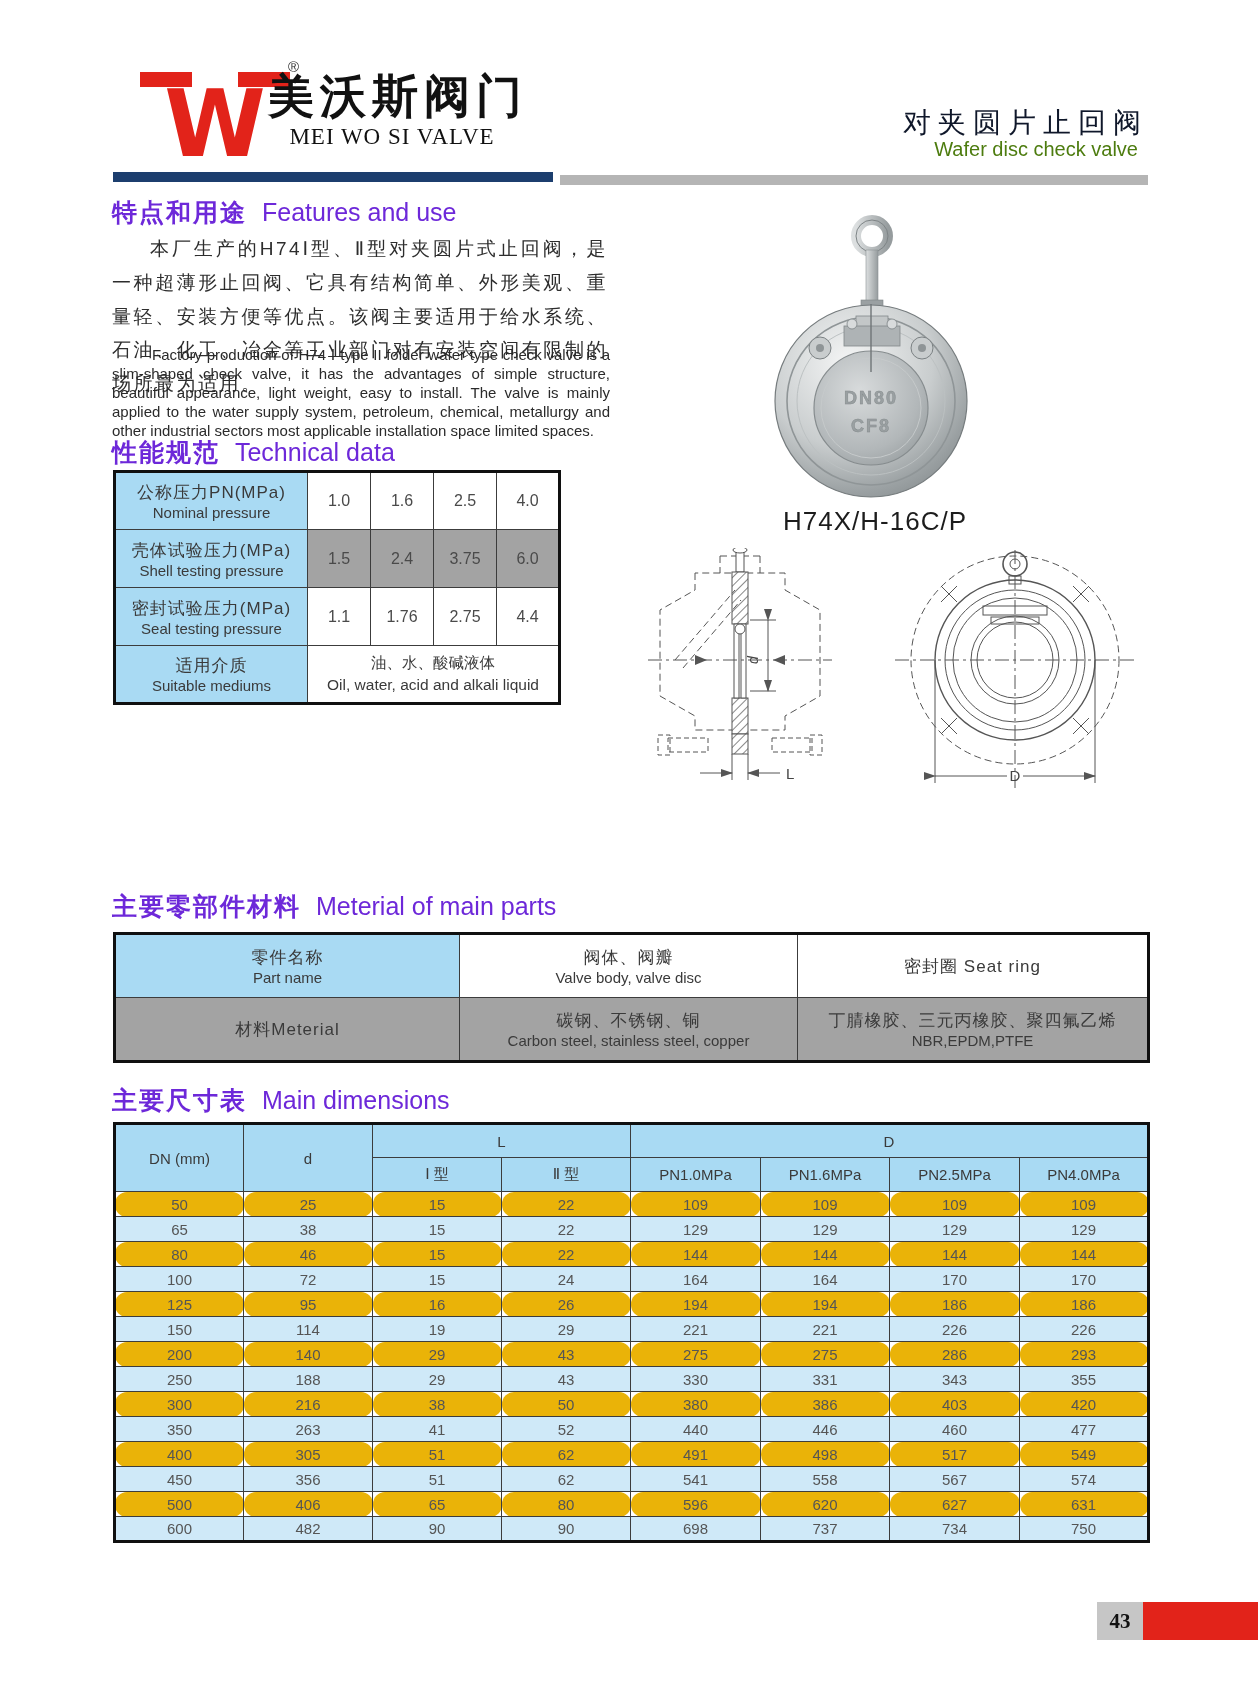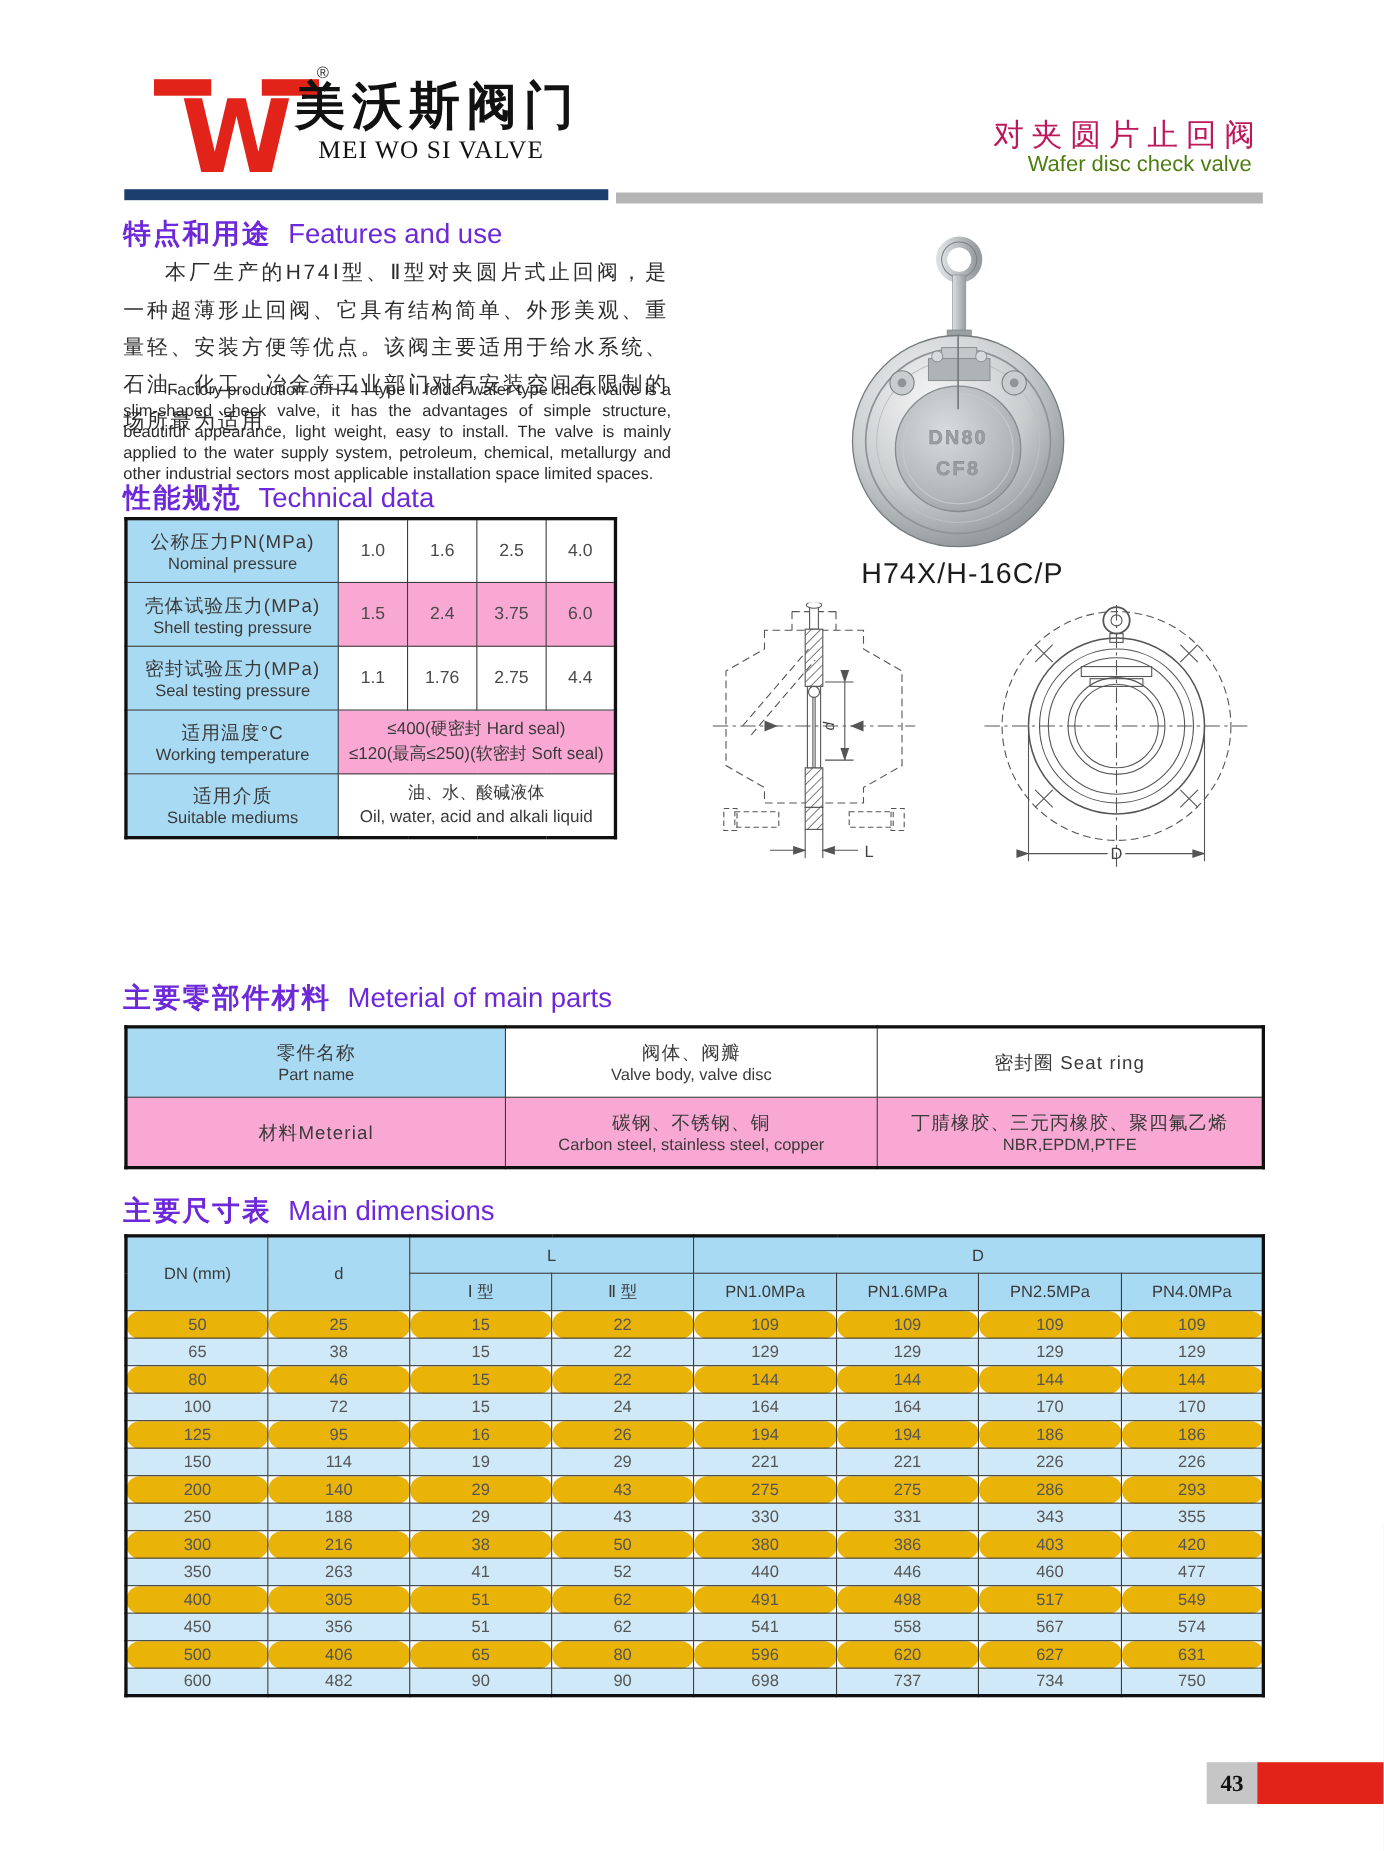--- a/index.html
+++ b/index.html
@@ -13,21 +13,21 @@
 
   
   .brand-cn { left:268px; top:66px; width:250px; text-align:center;
     font-family:"DejaVu Serif", serif; font-weight:bold; font-size:46px;
     letter-spacing:6px; color:#111; white-space:nowrap; }
   .brand-en { left:262px; top:124px; width:260px; text-align:center;
     font-family:"Liberation Serif", serif; font-size:23px; letter-spacing:1px; color:#111; }
   .reg-mark { left:288px; top:58px; font-size:15px; color:#333; }
   .rule-navy { left:113px; top:172px; width:440px; height:10px; }
   .rule-gray { left:560px; top:175px; width:588px; height:10px; }
-  .prod-title-cn { right:110px; top:104px; font-size:28px; letter-spacing:7px; color:#be185d; text-align:right; width:600px; }
+  .prod-title-cn { right:110px; top:104px; font-size:28px; letter-spacing:7px; color:#0f172a; text-align:right; width:600px; }
   .prod-title-en { right:120px; top:138px; font-size:20px; color:#4d7c0f; text-align:right; width:600px; }
 
   
   .sec-h { font-size:25px; color:#6d28d9; white-space:nowrap; }
   .sec-h .cn { font-weight:bold; letter-spacing:2px; }
   .sec-h .en { font-weight:normal; margin-left:8px; }
 
   
   .para-cn { left:112px; top:232px; width:496px; font-size:19px; line-height:1.78;
     letter-spacing:2.5px; text-align:justify; text-indent:2em; color:#2d2d2d; }
@@ -35,21 +35,21 @@
     text-align:justify; text-indent:40px; color:#2a2a2a; }
 
   
   table.doc-table { border-collapse:collapse; table-layout:fixed;
     border:3px solid #101010; }
   table.doc-table th, table.doc-table td { border:1px solid #3c3c3c;
     text-align:center; vertical-align:middle; padding:2px 4px; }
   .cell-cn { font-size:17px; color:#3a3a3a; letter-spacing:1px; }
   .cell-en { font-size:15px; color:#3a3a3a; }
   .bg-blue { background:#a9daf3; }
-  .bg-lblue { background:#f9a8d4; }
+  .bg-lblue { background:#a3a3a3; }
   .bg-white { background:#ffffff; }
 
   
   .tech-table { left:113px; top:470px; width:445px; }
   .tech-table tr { height:58px; }
   .tech-table td.val { font-size:16px; color:#4a4a4a; }
   .tech-table td.mrg div { font-size:15.5px; color:#3a3a3a; line-height:1.45; }
 
   
   .mat-table { left:113px; top:932px; width:1034px; }
@@ -181,30 +181,20 @@
         <div class="cell-cn">密封试验压力(MPa)</div>
         <div class="cell-en">Seal testing pressure</div>
       </td>
       <td class="val bg-white">1.1</td>
       <td class="val bg-white">1.76</td>
       <td class="val bg-white">2.75</td>
       <td class="val bg-white">4.4</td>
     </tr>
     <tr>
       <td class="bg-blue">
-        <div class="cell-cn">适用温度°C</div>
-        <div class="cell-en">Working temperature</div>
-      </td>
-      <td class="mrg bg-lblue" colspan="4">
-        <div>≤400(硬密封 Hard seal)</div>
-        <div>≤120(最高≤250)(软密封 Soft seal)</div>
-      </td>
-    </tr>
-    <tr>
-      <td class="bg-blue">
         <div class="cell-cn">适用介质</div>
         <div class="cell-en">Suitable mediums</div>
       </td>
       <td class="mrg bg-white" colspan="4">
         <div>油、水、酸碱液体</div>
         <div>Oil, water, acid and alkali liquid</div>
       </td>
     </tr>
   </tbody>
     </table>

